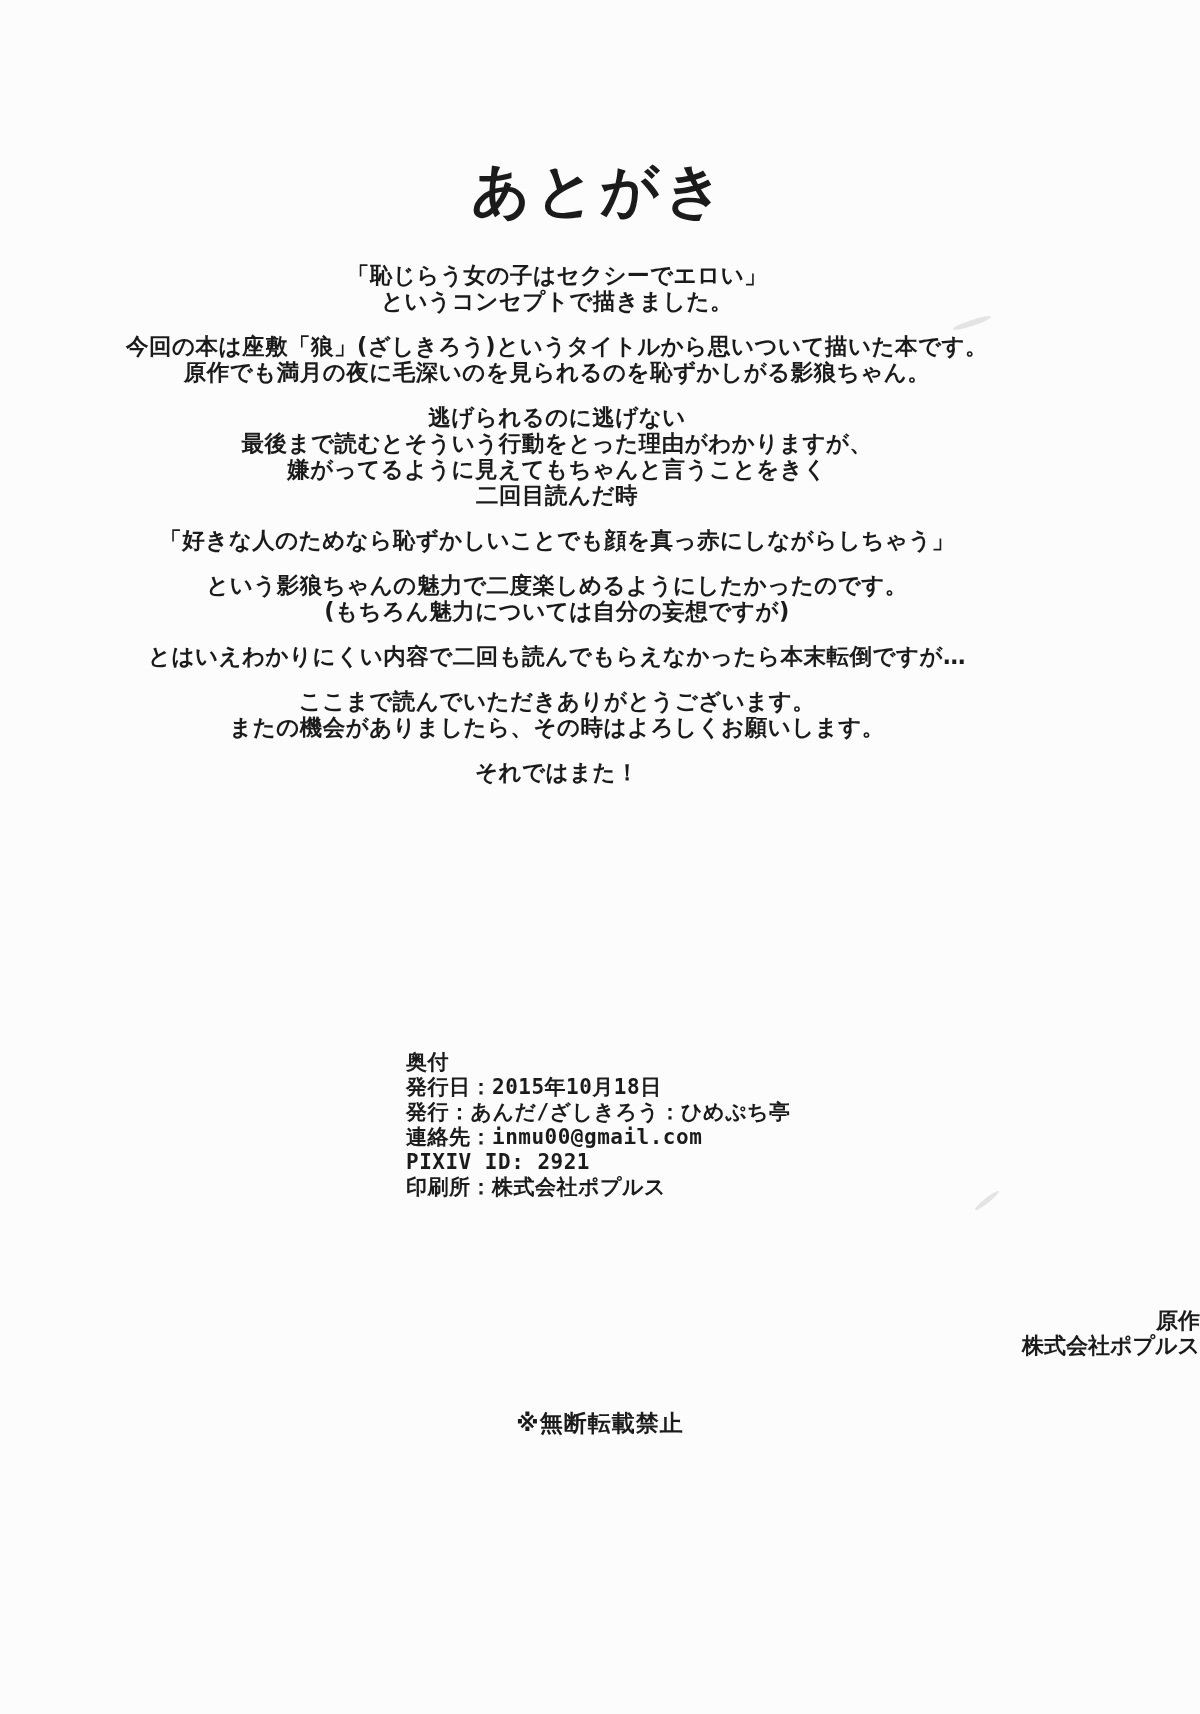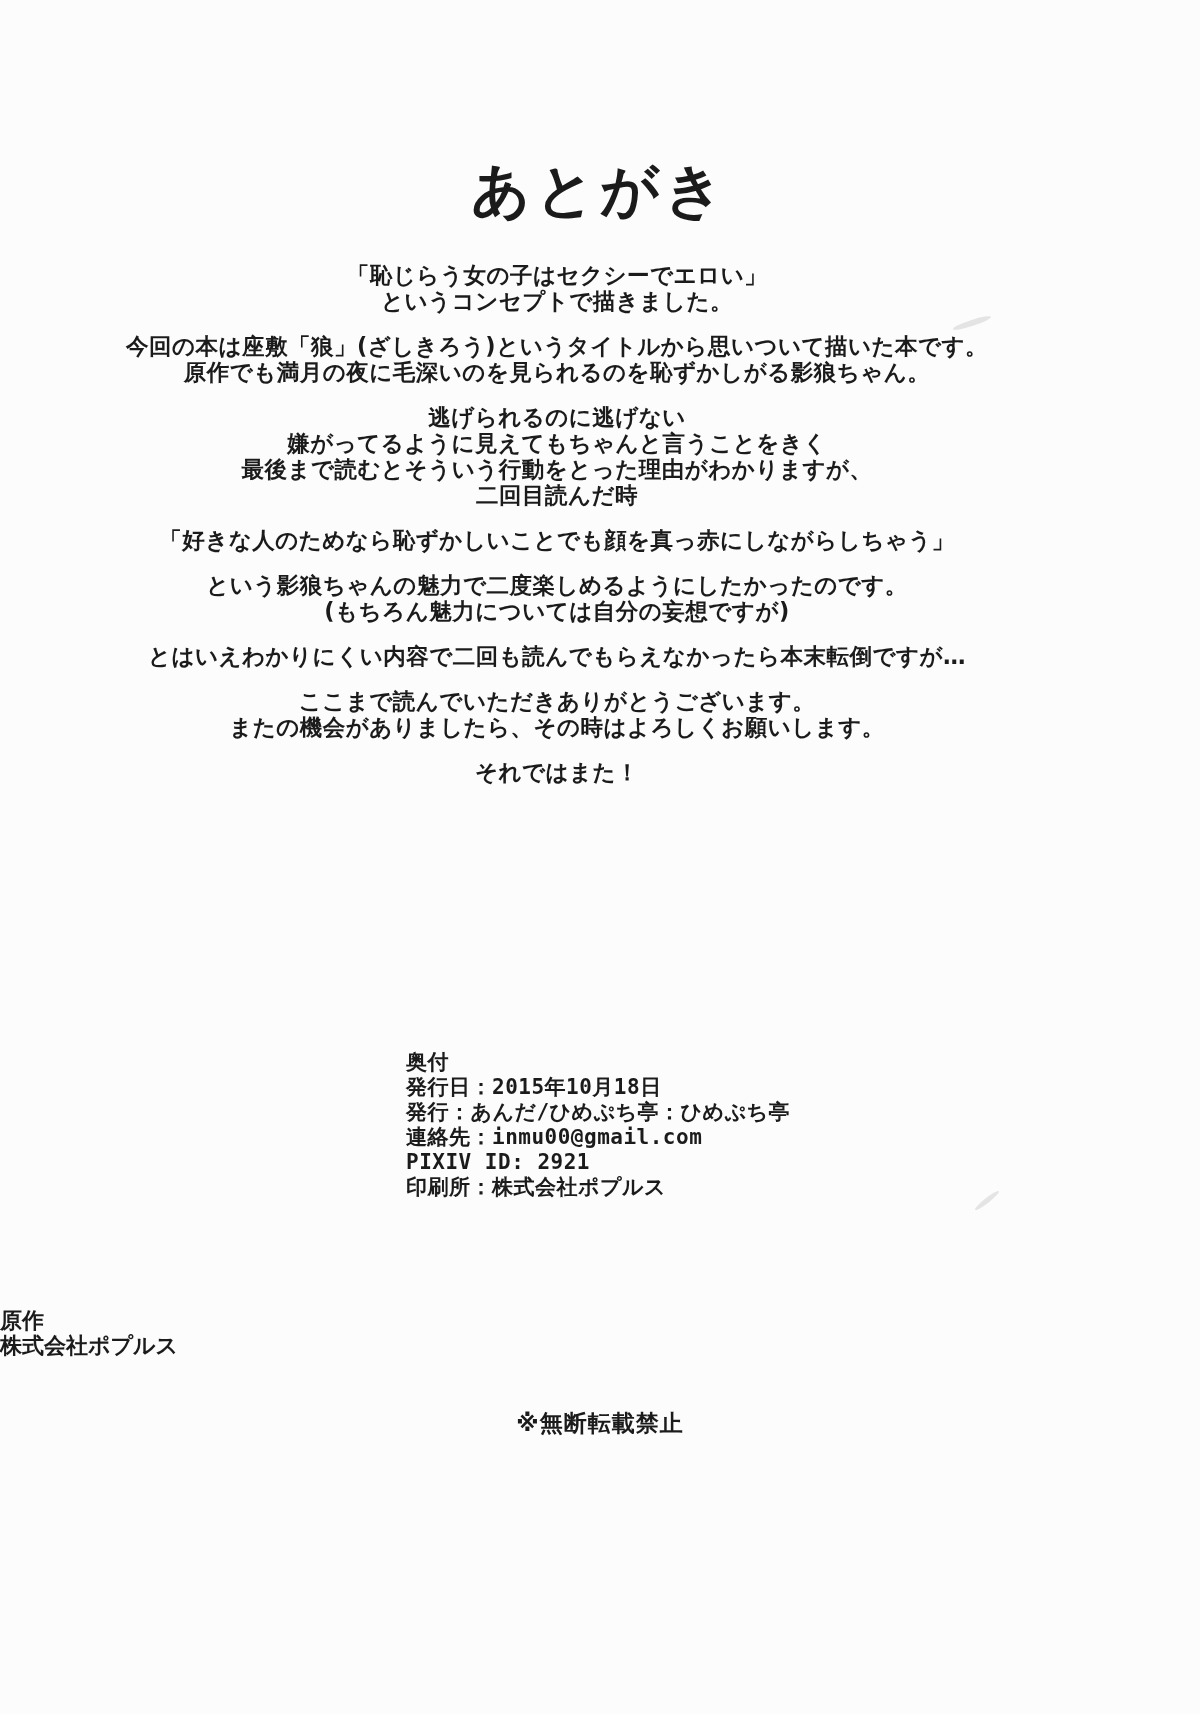--- a/index.html
+++ b/index.html
@@ -35,21 +35,21 @@
     margin: 265px 0 0 406px;
     text-align: left;
     font-family: "DejaVu Sans Mono", "DejaVu Sans", monospace;
     font-size: 21px;
     line-height: 25px;
     font-weight: 600;
     letter-spacing: 0.5px;
   }
   .credits {
     margin-top: 108px;
-    text-align: left;
+    text-align: right;
     font-size: 22px;
     line-height: 25px;
     font-weight: 600;
   }
   .notice {
     margin-top: 50px;
     text-align: center;
     font-size: 23px;
     font-weight: 700;
     letter-spacing: 1px;
@@ -74,22 +74,22 @@
     <p>
       <span class="tl">「恥じらう女の子はセクシーでエロい」</span>
       <span class="tl">というコンセプトで描きました。</span>
     </p>
     <p>
       <span class="tl">今回の本は座敷「狼」(ざしきろう)というタイトルから思いついて描いた本です。</span>
       <span class="tl">原作でも満月の夜に毛深いのを見られるのを恥ずかしがる影狼ちゃん。</span>
     </p>
     <p>
       <span class="tl">逃げられるのに逃げない</span>
+      <span class="tl">最後まで読むとそういう行動をとった理由がわかりますが、</span>
       <span class="tl">嫌がってるように見えてもちゃんと言うことをきく</span>
-      <span class="tl">最後まで読むとそういう行動をとった理由がわかりますが、</span>
       <span class="tl">二回目読んだ時</span>
     </p>
     <p>
       <span class="tl">「好きな人のためなら恥ずかしいことでも顔を真っ赤にしながらしちゃう」</span>
     </p>
     <p>
       <span class="tl">という影狼ちゃんの魅力で二度楽しめるようにしたかったのです。</span>
       <span class="tl">(もちろん魅力については自分の妄想ですが)</span>
     </p>
     <p>
@@ -100,21 +100,21 @@
       <span class="tl">またの機会がありましたら、その時はよろしくお願いします。</span>
     </p>
     <p>
       <span class="tl">それではまた！</span>
     </p>
   </div>
 
   <div class="colophon">
     <span class="tl">奥付</span>
     <span class="tl">発行日：2015年10月18日</span>
-    <span class="tl">発行：あんだ/ひめぷち亭：ひめぷち亭</span>
+    <span class="tl">発行：あんだ/ざしきろう：ひめぷち亭</span>
     <span class="tl">連絡先：inmu00@gmail.com</span>
     <span class="tl">PIXIV ID: 2921</span>
     <span class="tl">印刷所：株式会社ポプルス</span>
   </div>
 
   <div class="credits">
     <span class="tl">原作</span>
     <span class="tl">株式会社ポプルス</span>
   </div>
 

